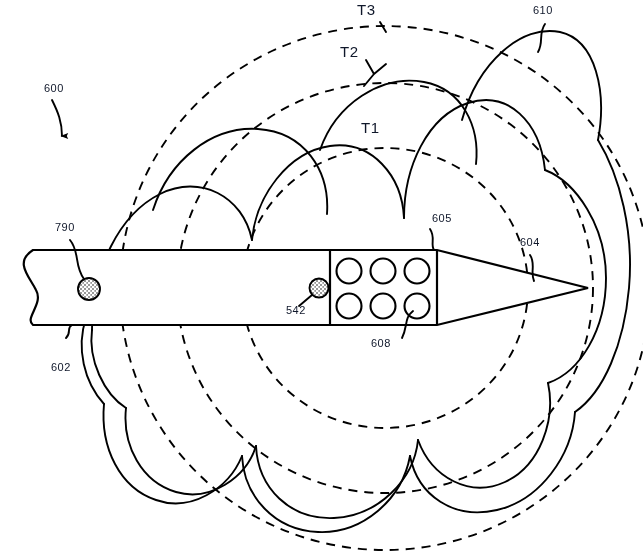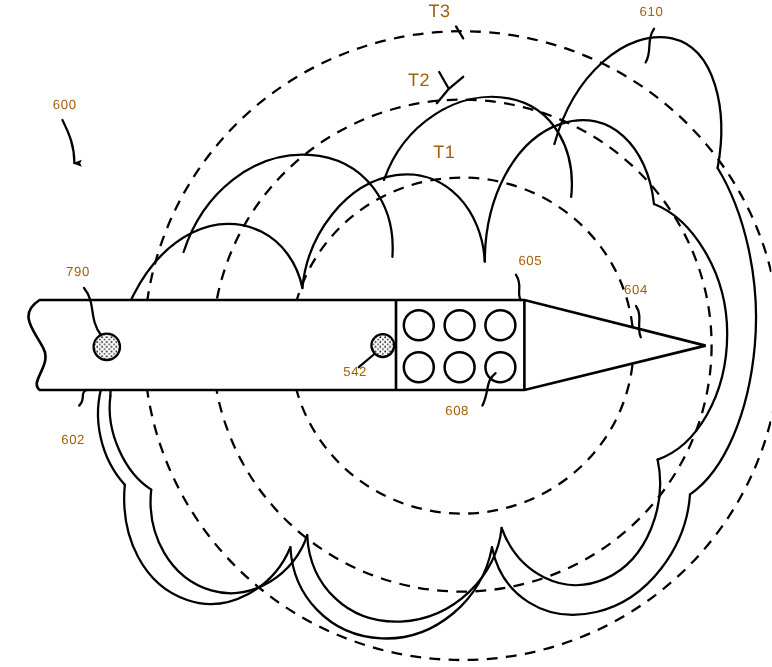--- a/index.html
+++ b/index.html
@@ -21,21 +21,21 @@
     width:643px;
     height:556px;
     display:block;
   }
   
   .lbl{
     position:absolute;
     font-family:"Liberation Sans", sans-serif;
     font-size:15px;
     letter-spacing:0.5px;
-    color:#a16207;
+    color:#0f172a;
     white-space:nowrap;
     line-height:1;
     user-select:none;
   }
   .lbl.ref{ font-size:11px; }
   .lbl.iso{ font-size:15px; }
 </style>
 </head>
 <body>
 
@@ -154,17 +154,17 @@
   <span class="lbl ref" style="left:371px; top:338px;" data-bind="labels.electrodes.text">608</span>
 
   <span class="lbl ref" style="left:533px; top:5px;" data-bind="labels.lesion_boundary.text">610</span>
 
   <span class="lbl ref" style="left:286px; top:305px;" data-bind="labels.sensor_distal.text">542</span>
 
   <span class="lbl ref" style="left:55px; top:222px;" data-bind="labels.sensor_proximal.text">790</span>
 
   <span class="lbl iso" style="left:361px; top:120px;" data-bind="isotherms.0.name">T1</span>
 
-  <span class="lbl iso" style="left:340px; top:60px;" data-bind="isotherms.1.name">T2</span>
+  <span class="lbl iso" style="left:340px; top:44px;" data-bind="isotherms.1.name">T2</span>
 
   <span class="lbl iso" style="left:357px; top:2px;" data-bind="isotherms.2.name">T3</span>
 
 </div>
 
 </body></html>

